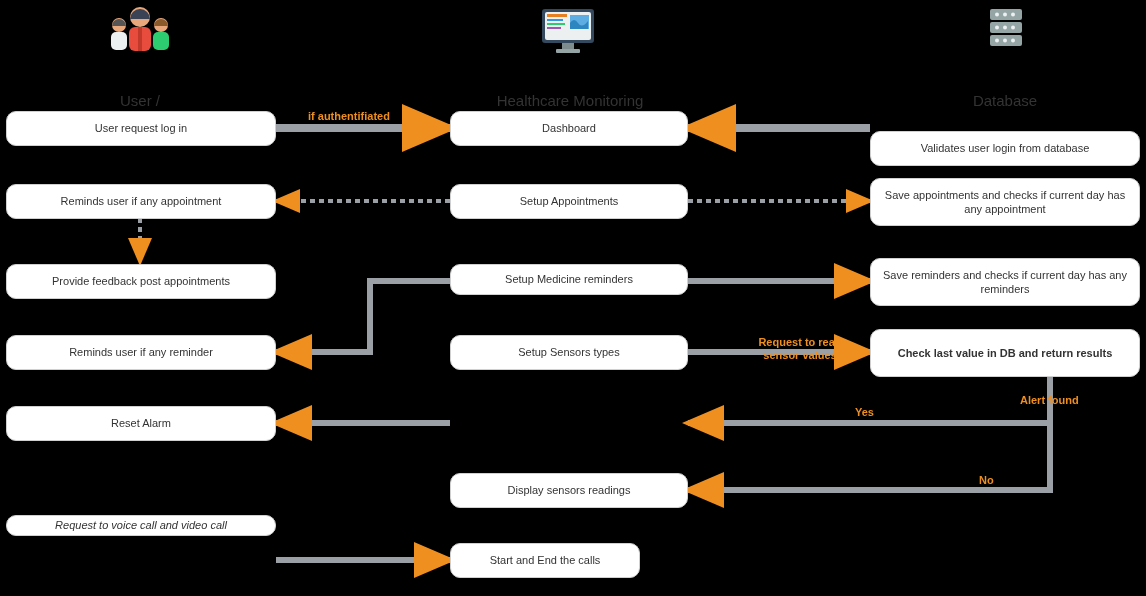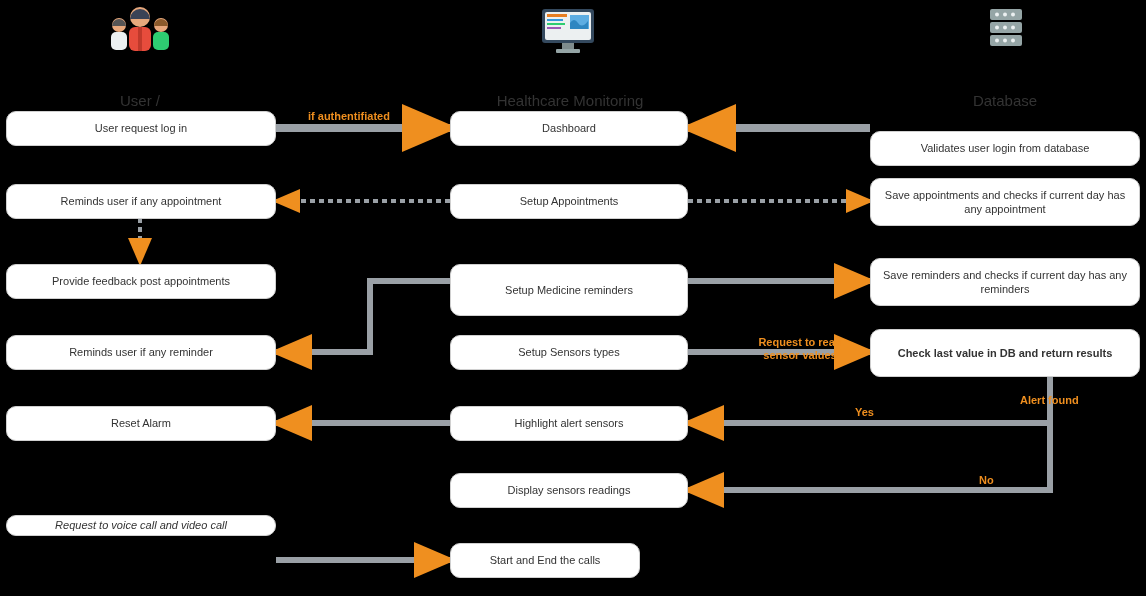--- a/index.html
+++ b/index.html
@@ -135,23 +135,22 @@
 
   <div class="node" style="left:6px; top:111px; width:270px; height:35px;">User request log in</div>
   <div class="node" style="left:6px; top:184px; width:270px; height:35px;">Reminds user if any appointment</div>
   <div class="node" style="left:6px; top:264px; width:270px; height:35px;">Provide feedback post appointments</div>
   <div class="node" style="left:6px; top:335px; width:270px; height:35px;">Reminds user if any reminder</div>
   <div class="node" style="left:6px; top:406px; width:270px; height:35px;">Reset Alarm</div>
   <div class="node" style="left:6px; top:515px; width:270px; height:21px;font-style:italic;">Request to voice call and video call</div>
 
   <div class="node" style="left:450px; top:111px; width:238px; height:35px;">Dashboard</div>
   <div class="node" style="left:450px; top:184px; width:238px; height:35px;">Setup Appointments</div>
-  <div class="node" style="left:450px; top:264px; width:238px; height:52px;">Setup Medicine reminders</div>
+  <div class="node" style="left:450px; top:264px; width:238px; height:31px;">Setup Medicine reminders</div>
   <div class="node" style="left:450px; top:335px; width:238px; height:35px;">Setup Sensors types</div>
-  <div class="node" style="left:450px; top:406px; width:238px; height:35px;">Highlight alert sensors</div>
   <div class="node" style="left:450px; top:473px; width:238px; height:35px;">Display sensors readings</div>
   <div class="node" style="left:450px; top:543px; width:190px; height:35px;">Start and End the calls</div>
 
   <div class="node" style="left:870px; top:111px; width:270px; height:35px;margin-top:20px;">Validates user login from database</div>
   <div class="node" style="left:870px; top:178px; width:270px; height:48px;">Save appointments and checks if current day has any appointment</div>
   <div class="node" style="left:870px; top:258px; width:270px; height:48px;">Save reminders and checks if current day has any reminders</div>
   <div class="node" style="left:870px; top:329px; width:270px; height:48px;font-weight:bold;">Check last value in DB and return results</div>
 
 </div>
 

